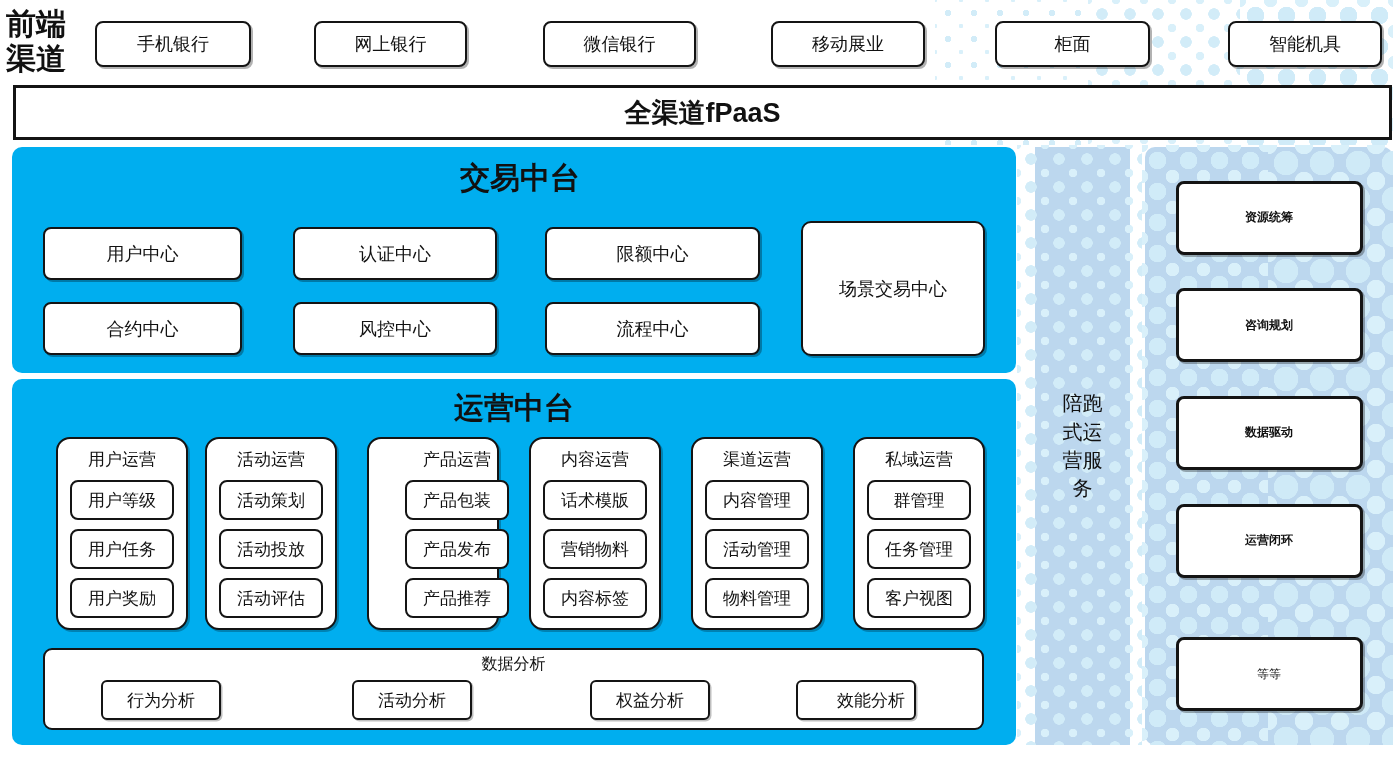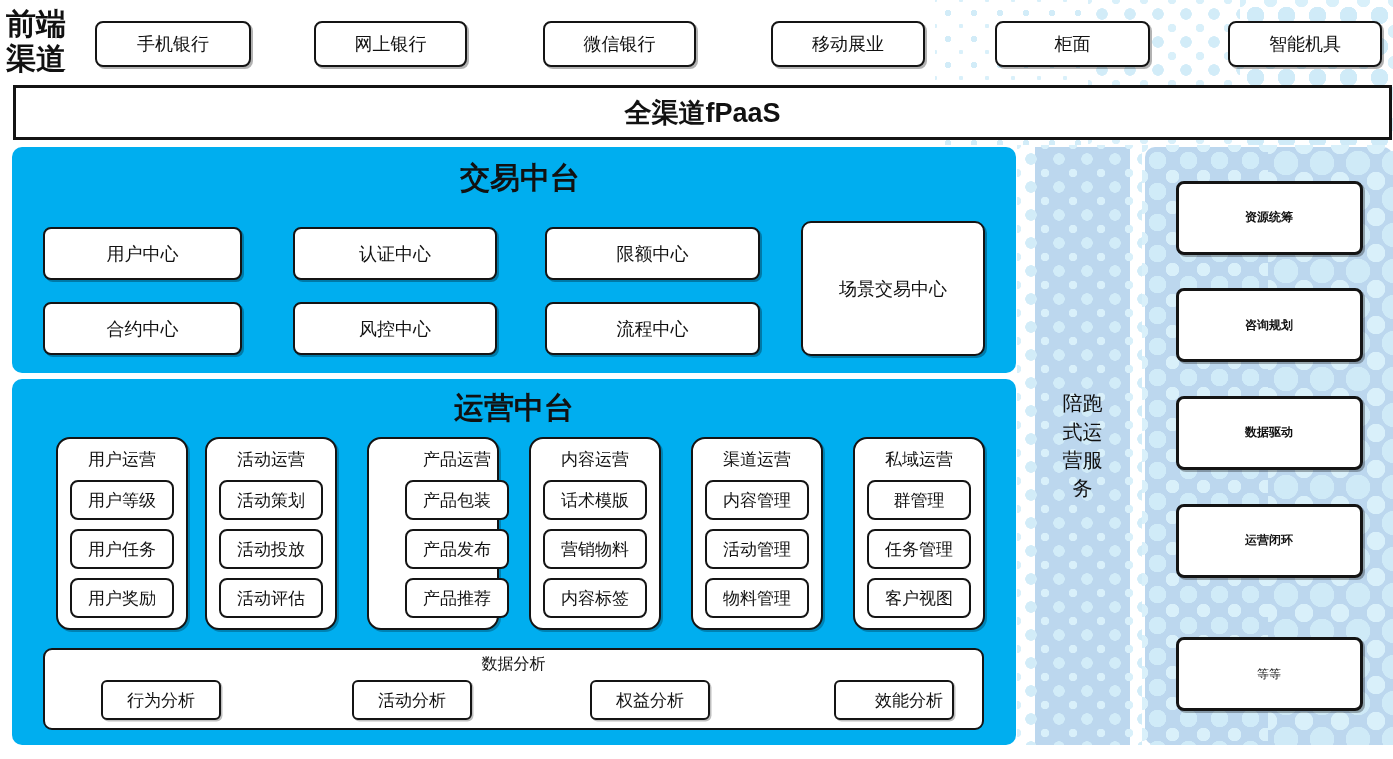--- a/index.html
+++ b/index.html
@@ -99,21 +99,21 @@
     position:absolute; left:31px; top:269px; width:941px; height:82px;
     background:#fff; border:2.5px solid #141414; border-radius:9px;
   }
   .analysis-title { position:absolute; top:4px; left:0; width:100%; text-align:center; font-size:16px; }
   .analysis-item {
     position:absolute; top:30px; width:120px; height:40px;
     border:2.5px solid #141414; border-radius:6px; background:#fff;
     display:flex; align-items:center; justify-content:center; font-size:17px;
     box-shadow:1.5px 1.5px 0 rgba(0,0,0,0.25);
   }
-  .an1{left:56px;} .an2{left:300px;margin-left:7px;} .an3{left:545px;} .an4{left:789px;padding-left:30px;}
+  .an1{left:56px;} .an2{left:300px;margin-left:7px;} .an3{left:545px;} .an4{left:751px;padding-left:30px;}
 
   
   .companion-strip {
     position:absolute; left:1035px; top:147px; width:95px; height:598px;
     background:#BCD7EE;
     display:flex; align-items:center; justify-content:center;
   }
   .companion-text {
     position:relative; z-index:2; width:52px; text-align:center;
     font-size:20px; line-height:1.42; word-break:break-all;

